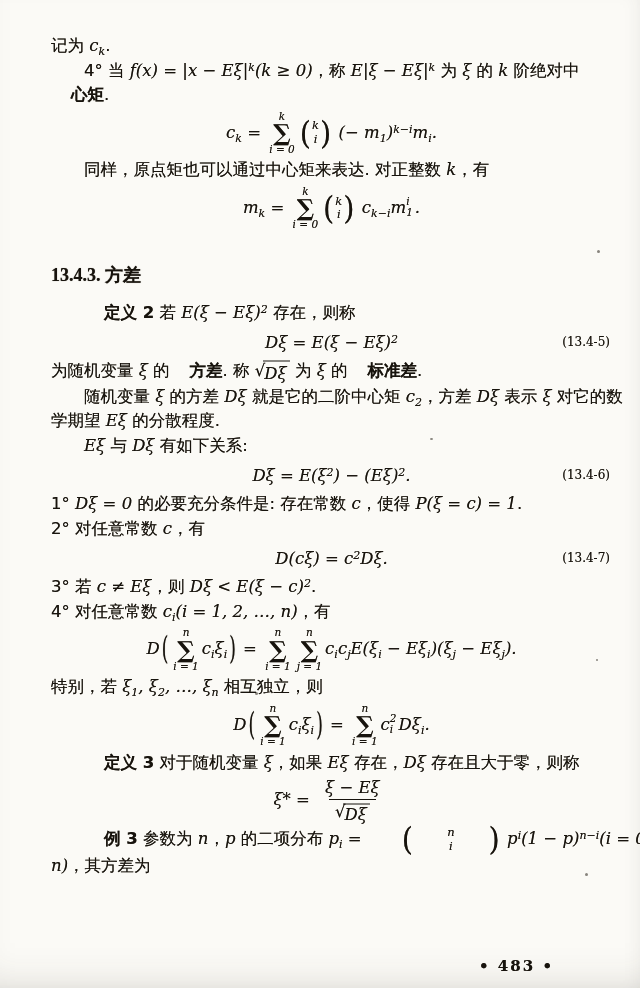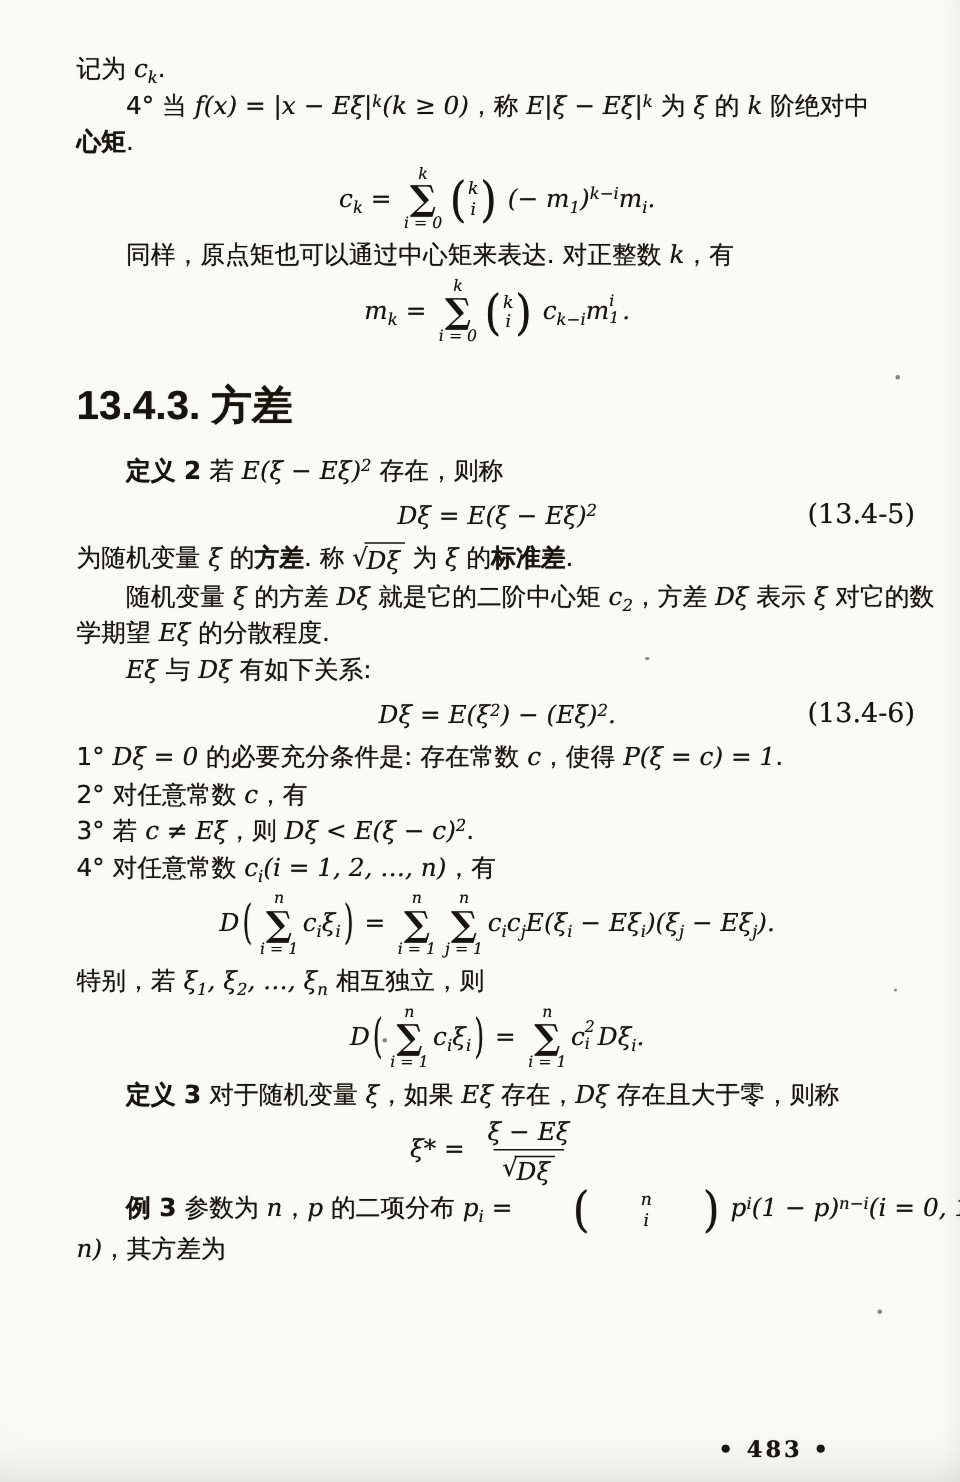--- a/index.html
+++ b/index.html
@@ -10,36 +10,36 @@
     box-shadow:inset 0 -30px 50px -45px rgba(60,55,45,.35), inset -12px 0 30px -28px rgba(60,55,45,.25);
   }
   #content{padding:34px 28px 0 51px;}
   p.line{
     margin:0;font-size:16.5px;line-height:24.5px;
     text-shadow:0 0 .6px rgba(25,18,5,.65);
     white-space:nowrap;
   }
   p.indent{text-indent:2em;}
   .zh{font-family:"DejaVu Sans",sans-serif;}
-  .bold{font-weight:700;}
+  .bold{font-weight:700;margin-left:20px;}
   .math{font-family:"DejaVu Serif",serif;font-style:italic;}
   .heading{
-    font-size:27px;font-weight:700;margin:21px 0 14px 0;
-    font-family:Liberation Sans, sans-serif;
+    font-size:18px;font-weight:700;margin:32px 0 14px 0;
+    font-family:Liberation Serif, serif;
     text-shadow:0 0 .7px rgba(25,18,5,.7);
   }
   .formula{
     position:relative;display:flex;justify-content:center;align-items:center;
     font-size:16.5px;margin:3px 0;min-height:28px;
     text-shadow:0 0 .5px rgba(25,18,5,.6);
   }
   .fbody{display:inline-block;text-align:center;}
   .eqnum{
     position:absolute;right:2px;top:50%;transform:translateY(-50%);
-    font-family:"DejaVu Serif",serif;font-style:normal;font-size:18px;
+    font-family:"DejaVu Serif",serif;font-style:normal;font-size:12px;
   }
   sub,sup{font-family:"DejaVu Serif",serif;font-style:italic;font-size:11px;line-height:0;}
   sub{vertical-align:-4px;}
   sup{vertical-align:5px;}
   .ss{
     display:inline-flex;flex-direction:column;align-items:flex-start;
     font-family:"DejaVu Serif",serif;font-style:italic;font-size:10.5px;line-height:1.05;
     vertical-align:middle;margin:0 2px 0 0;transform:translateY(-1px);
   }
   .sum{display:inline-flex;flex-direction:column;align-items:center;margin:0 3px;vertical-align:middle;}
@@ -119,20 +119,24 @@
       </span><span class="zh"> 为 </span><span class="math">ξ</span><span class="zh"> 的</span><span class="zh bold">标准差</span><span class="zh">.</span></p>
     <p class="line indent"><span class="zh">随机变量 </span><span class="math">ξ</span><span class="zh"> 的方差 </span><span class="math">Dξ</span><span class="zh"> 就是它的二阶中心矩 </span><span class="math">c</span><sub>2</sub><span class="zh">，方差 </span><span class="math">Dξ</span><span class="zh"> 表示 </span><span class="math">ξ</span><span class="zh"> 对它的数</span></p>
     <p class="line"><span class="zh">学期望 </span><span class="math">Eξ</span><span class="zh"> 的分散程度.</span></p>
     <p class="line indent"><span class="math">Eξ</span><span class="zh"> 与 </span><span class="math">Dξ</span><span class="zh"> 有如下关系:</span></p>
     <div class="formula">
       <span class="fbody"><span class="math">Dξ = E(ξ</span><sup>2</sup><span class="math">) − (Eξ)</span><sup>2</sup><span class="math">.</span></span>
       <span class="eqnum">(13.4-6)</span>
     </div>
     <p class="line"><span class="zh">1° </span><span class="math">Dξ = 0</span><span class="zh"> 的必要充分条件是: 存在常数 </span><span class="math">c</span><span class="zh">，使得 </span><span class="math">P(ξ = c) = 1</span><span class="zh">.</span></p>
     <p class="line"><span class="zh">2° 对任意常数 </span><span class="math">c</span><span class="zh">，有</span></p>
+    <div class="formula">
+      <span class="fbody"><span class="math">D(cξ) = c</span><sup>2</sup><span class="math">Dξ.</span></span>
+      <span class="eqnum">(13.4-7)</span>
+    </div>
     <p class="line"><span class="zh">3° 若 </span><span class="math">c ≠ Eξ</span><span class="zh">，则 </span><span class="math">Dξ &lt; E(ξ − c)</span><sup>2</sup><span class="zh">.</span></p>
     <p class="line"><span class="zh">4° 对任意常数 </span><span class="math">c</span><sub>i</sub><span class="math">(i = 1, 2, …, n)</span><span class="zh">，有</span></p>
     <div class="formula">
       <span class="fbody"><span class="math">D</span><span class="bigp">(</span><span class="sum">
           <span class="lim">n</span>
           <span class="sigma">∑</span>
           <span class="lim">i = 1</span>
         </span><span class="math">c</span><sub>i</sub><span class="math">ξ</span><sub>i</sub><span class="bigp">)</span><span class="math"> = </span><span class="sum">
           <span class="lim">n</span>
           <span class="sigma">∑</span>

